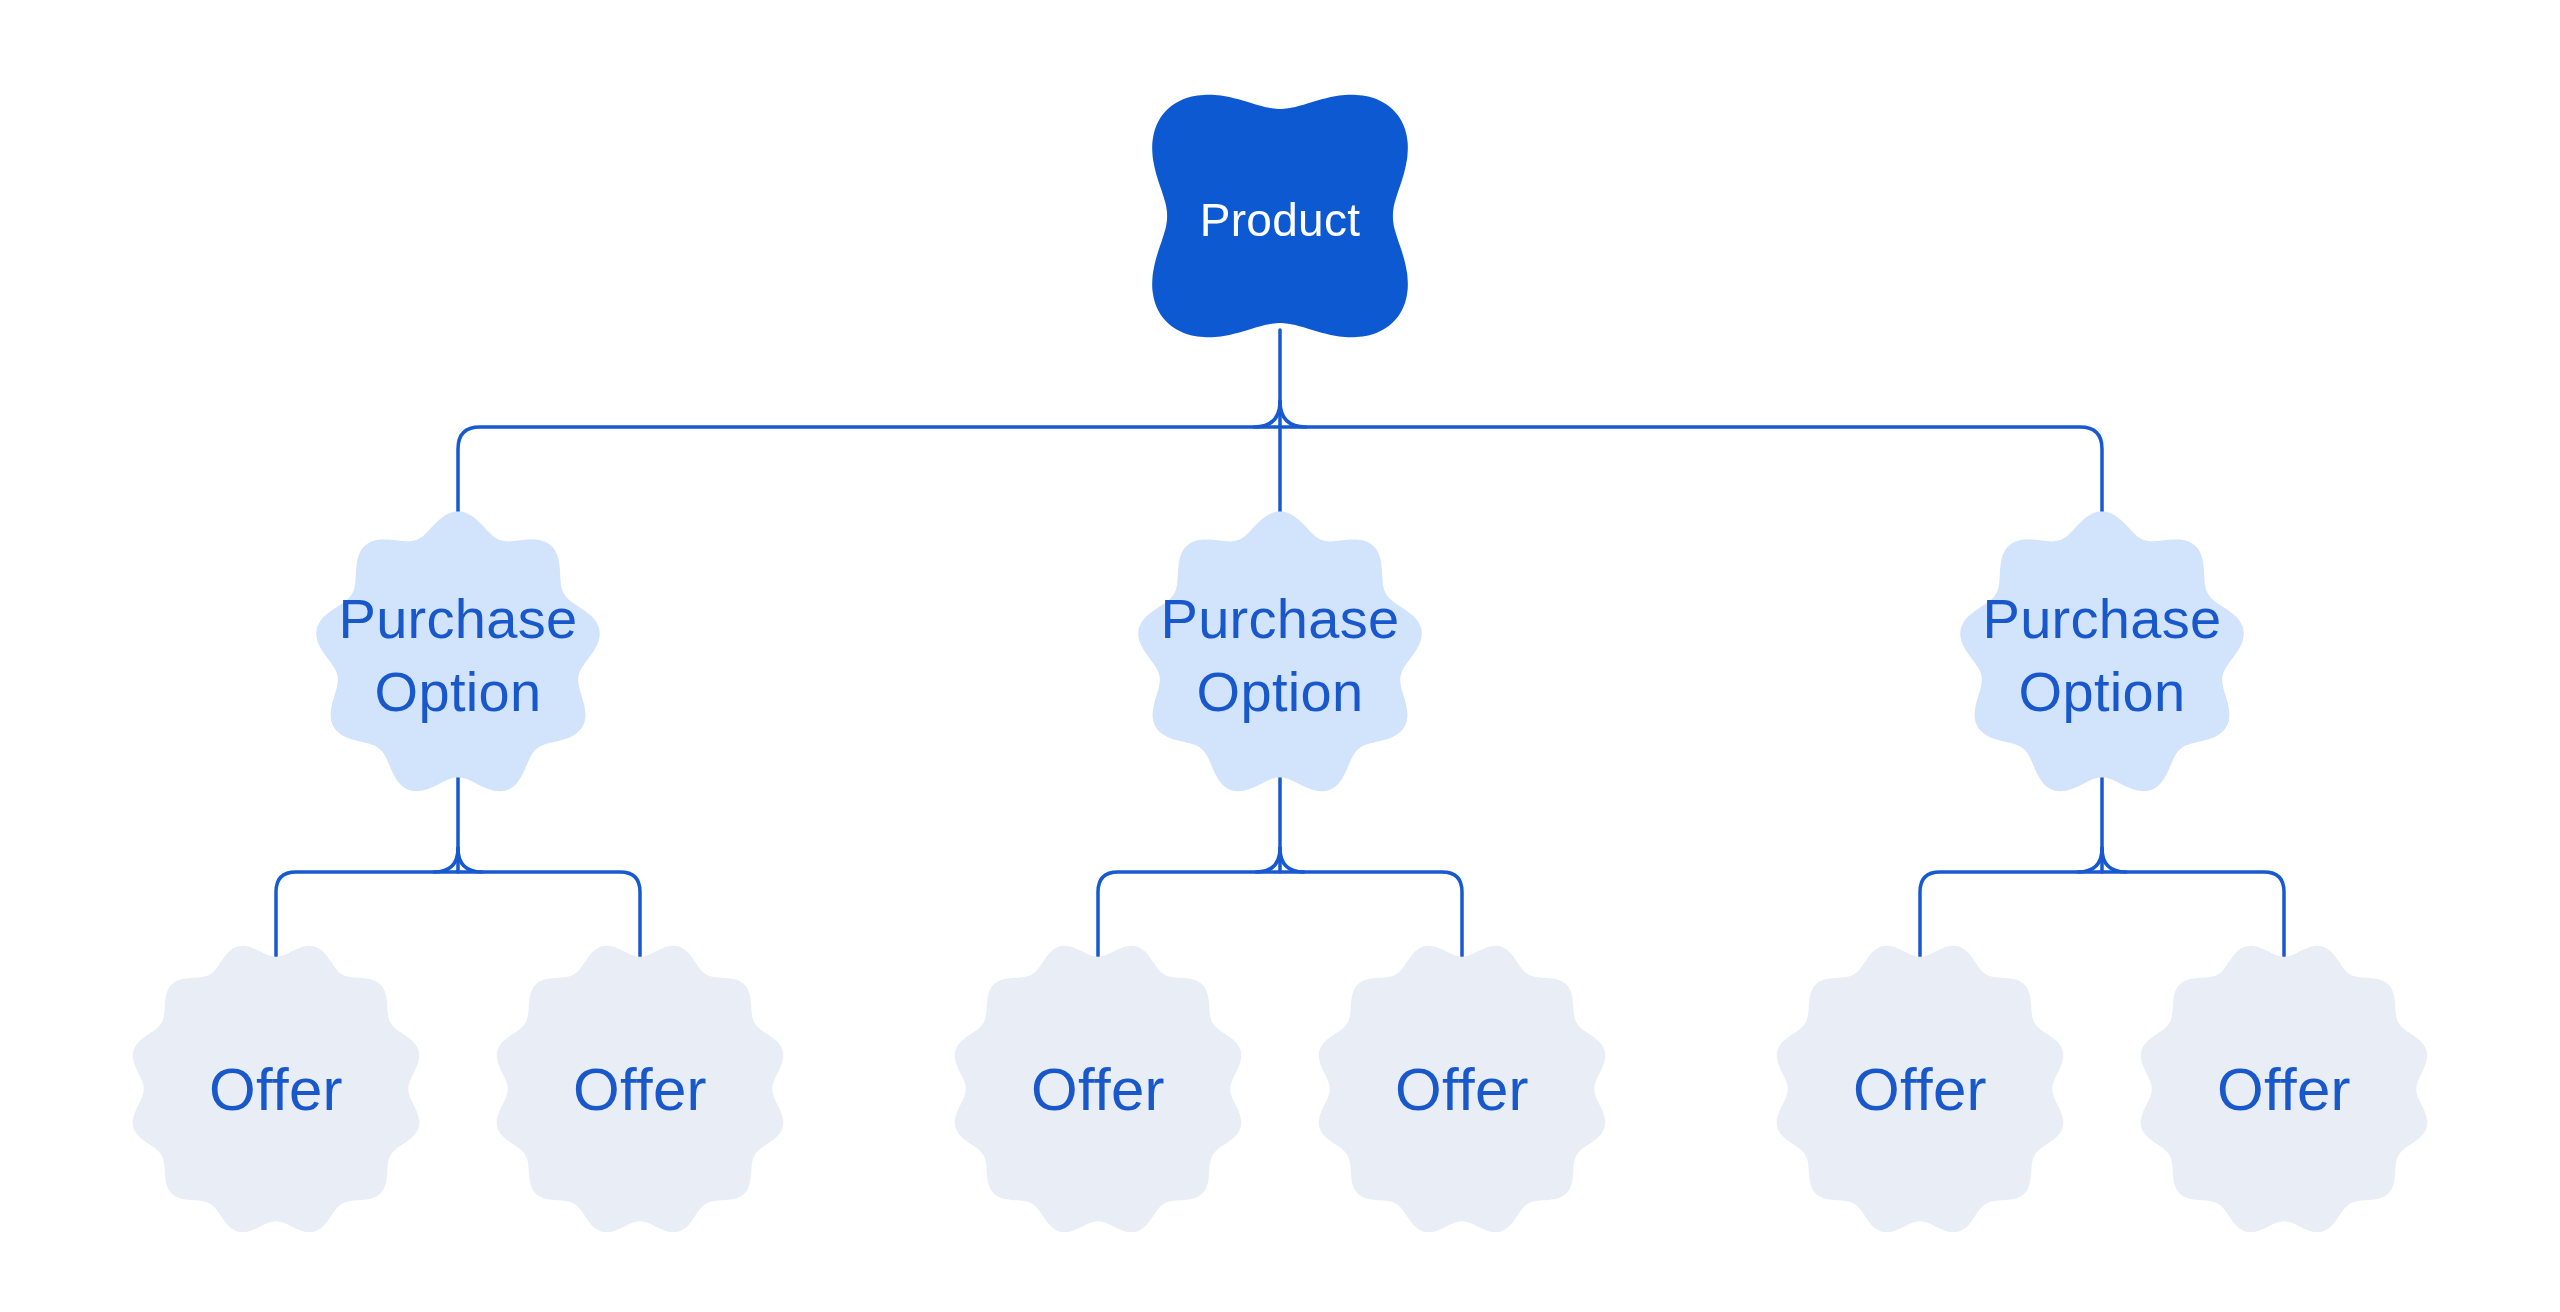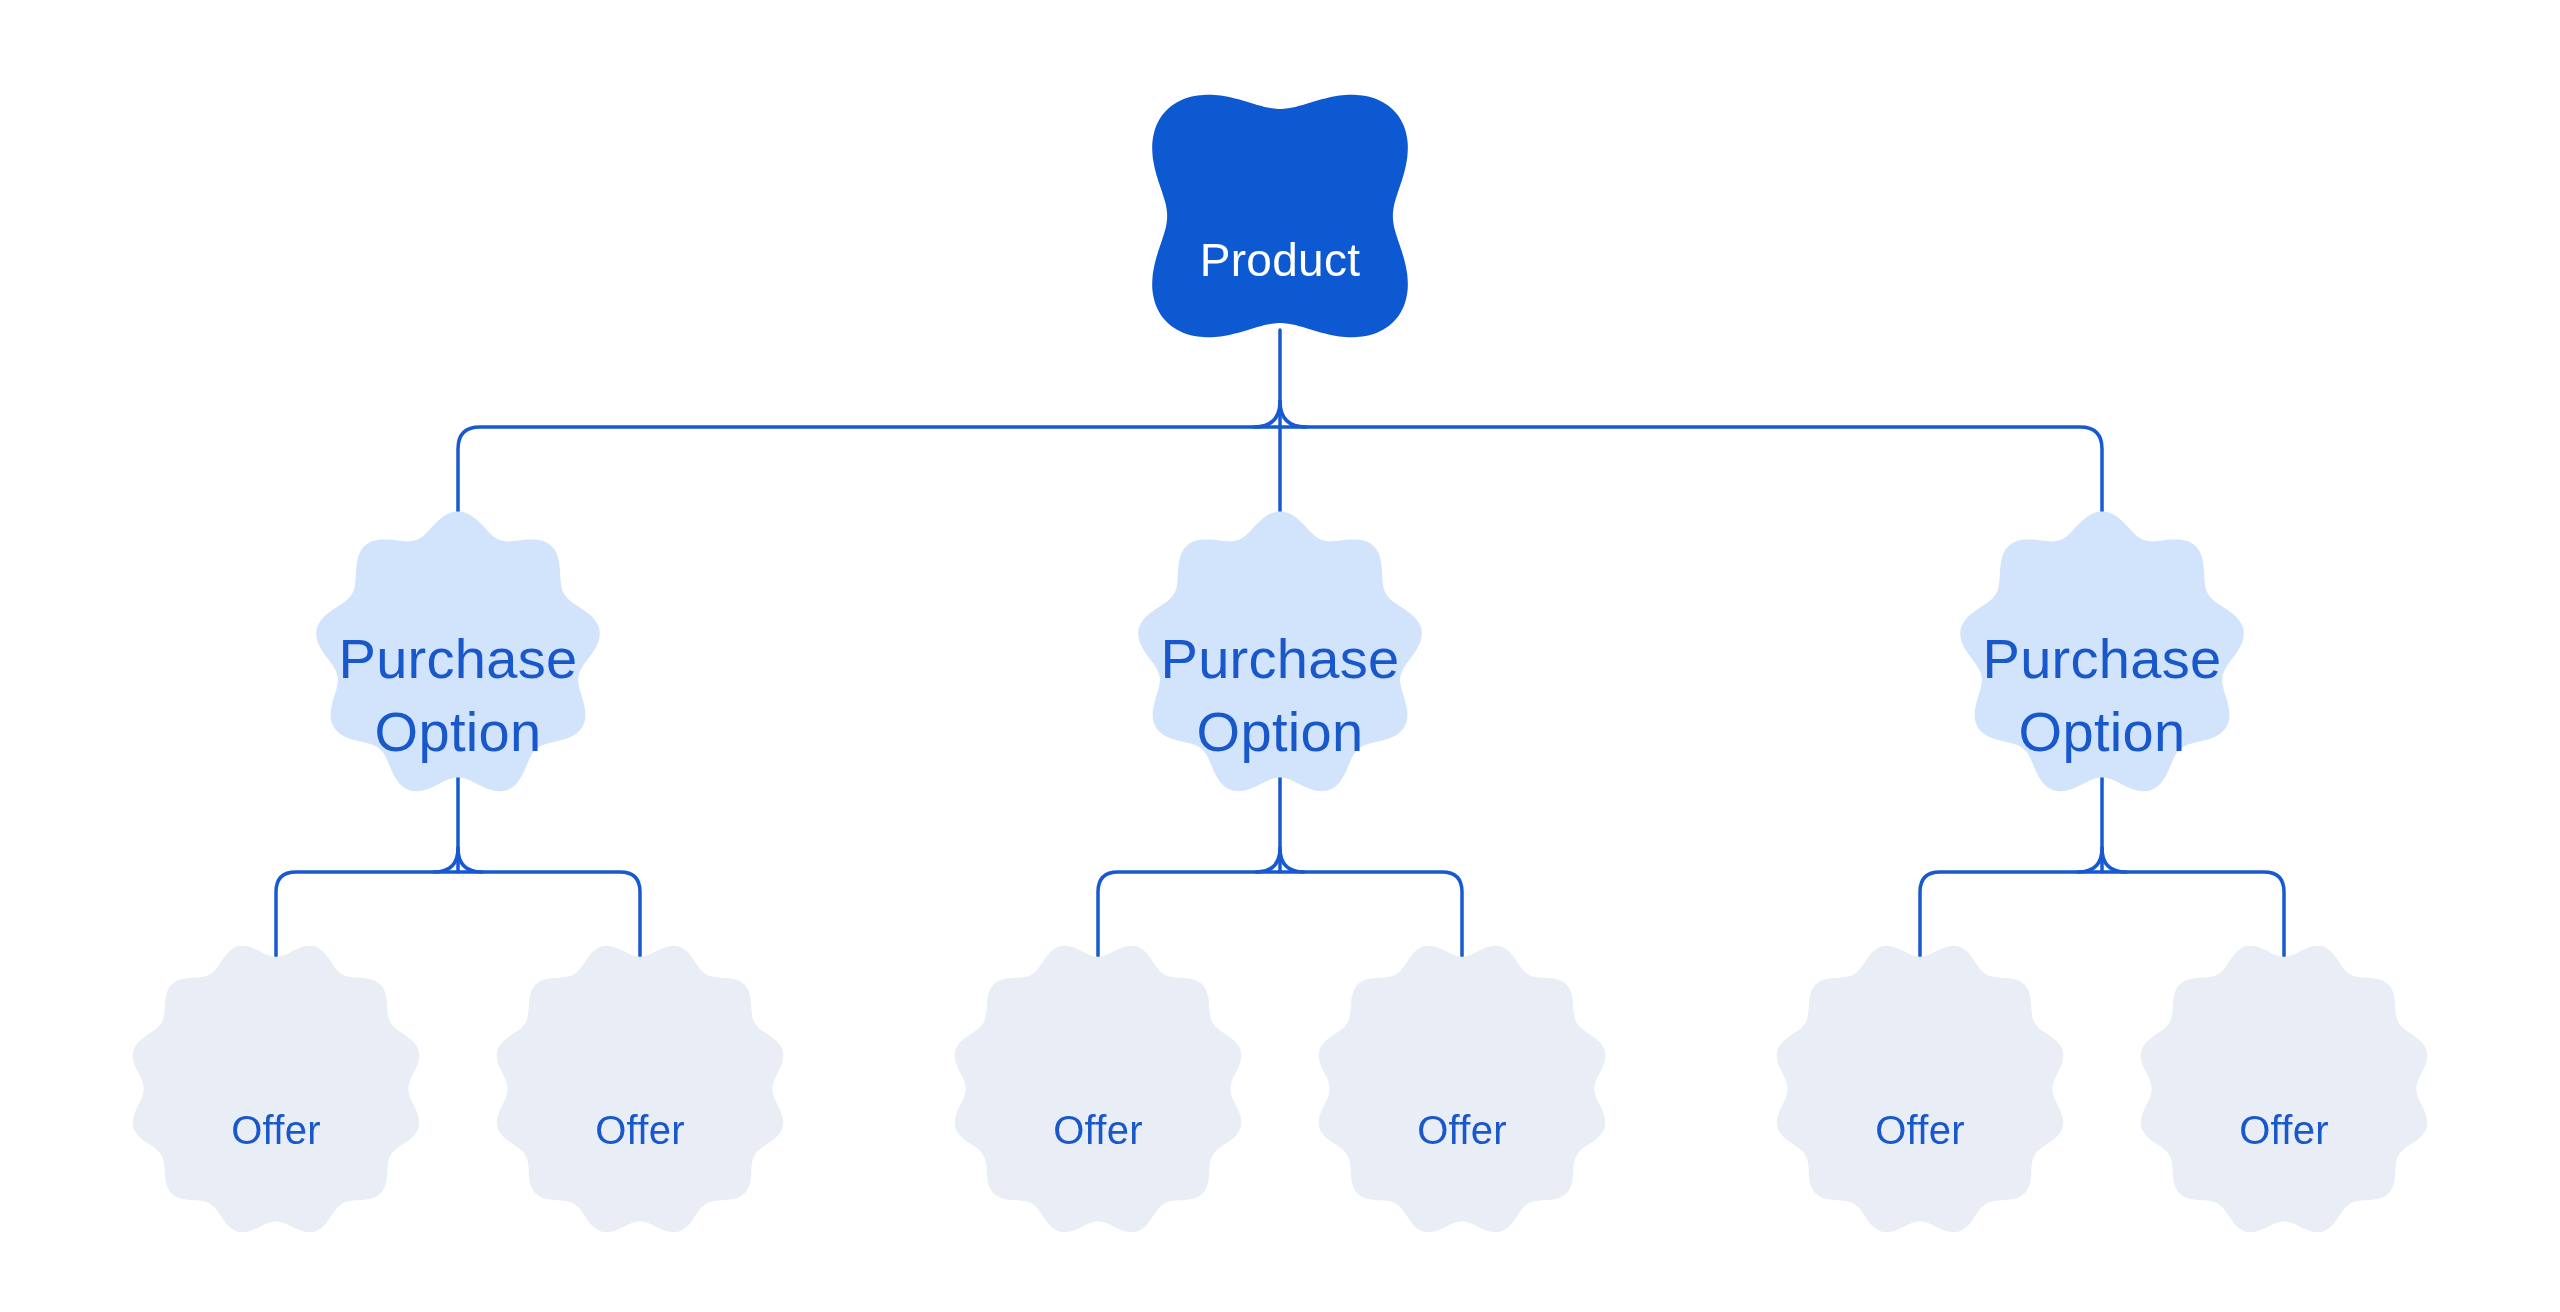--- a/index.html
+++ b/index.html
@@ -21,37 +21,36 @@
     top: 0;
   }
   .label {
     position: absolute;
     transform: translate(-50%, -50%);
     text-align: center;
     font-weight: 500;
     letter-spacing: 0.3px;
     white-space: normal;
     pointer-events: none;
-    margin-top: 40px;
   }
   .product-label {
     color: var(--root-text, #ffffff);
     font-size: 46px;
     line-height: 1.2;
     width: 300px;
   }
   .purchase-label {
     color: var(--label-text, #1958ca);
     font-size: 56px;
     line-height: 1.3;
     width: 260px;
   }
   .offer-label {
     color: var(--label-text, #1958ca);
-    font-size: 40px;
+    font-size: 60px;
     line-height: 1.2;
     width: 240px;
   }
 </style>
 </head>
 <body>
 
 <div class="canvas">
 
   <svg id="diagram-svg" width="2560" height="1312" viewBox="0 0 2560 1312">

